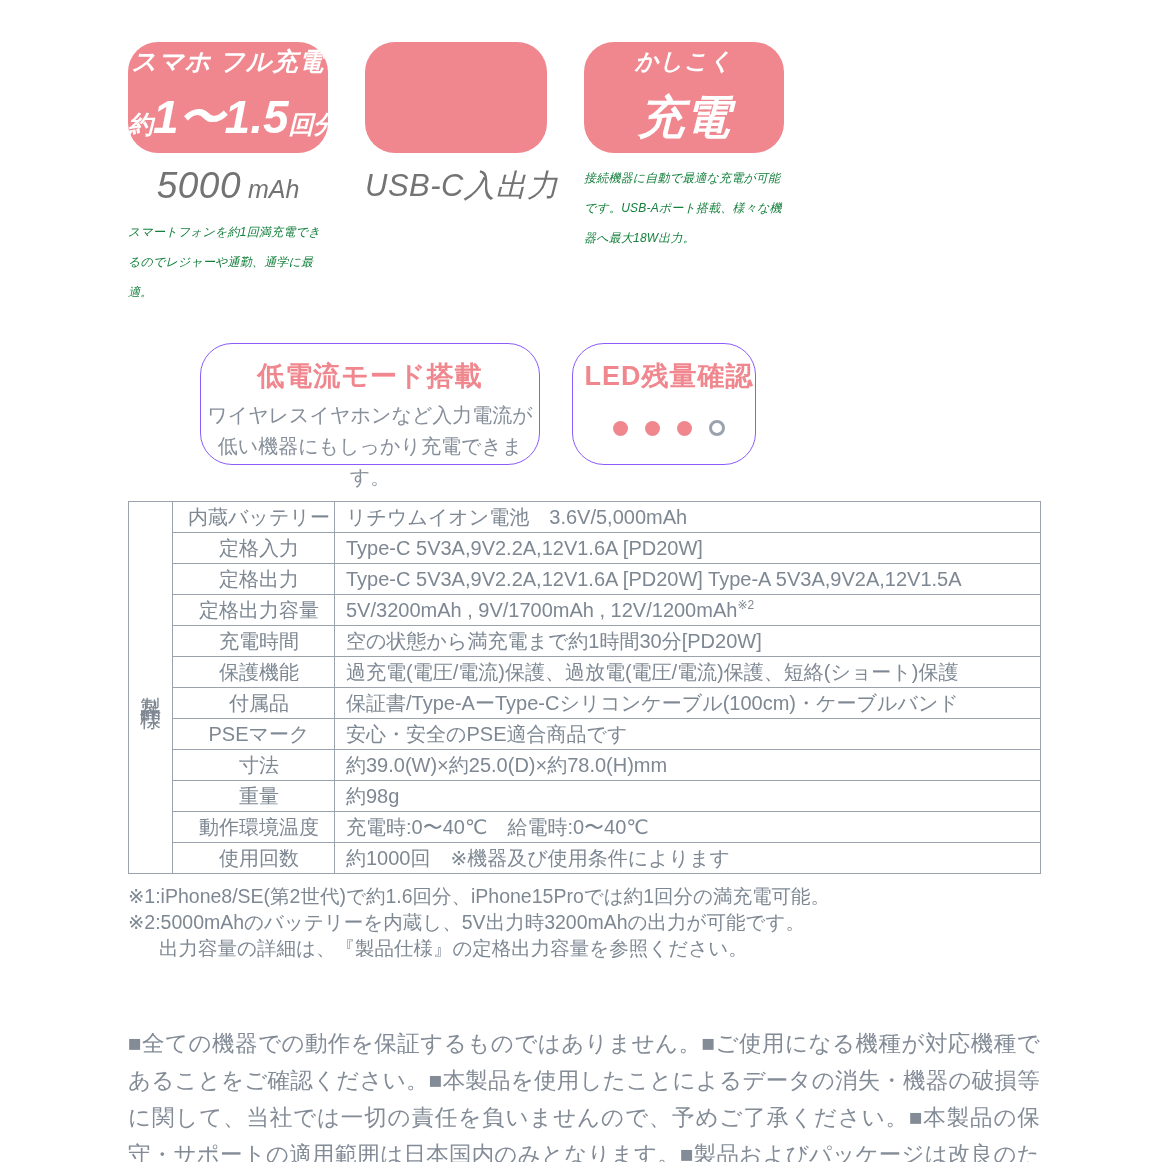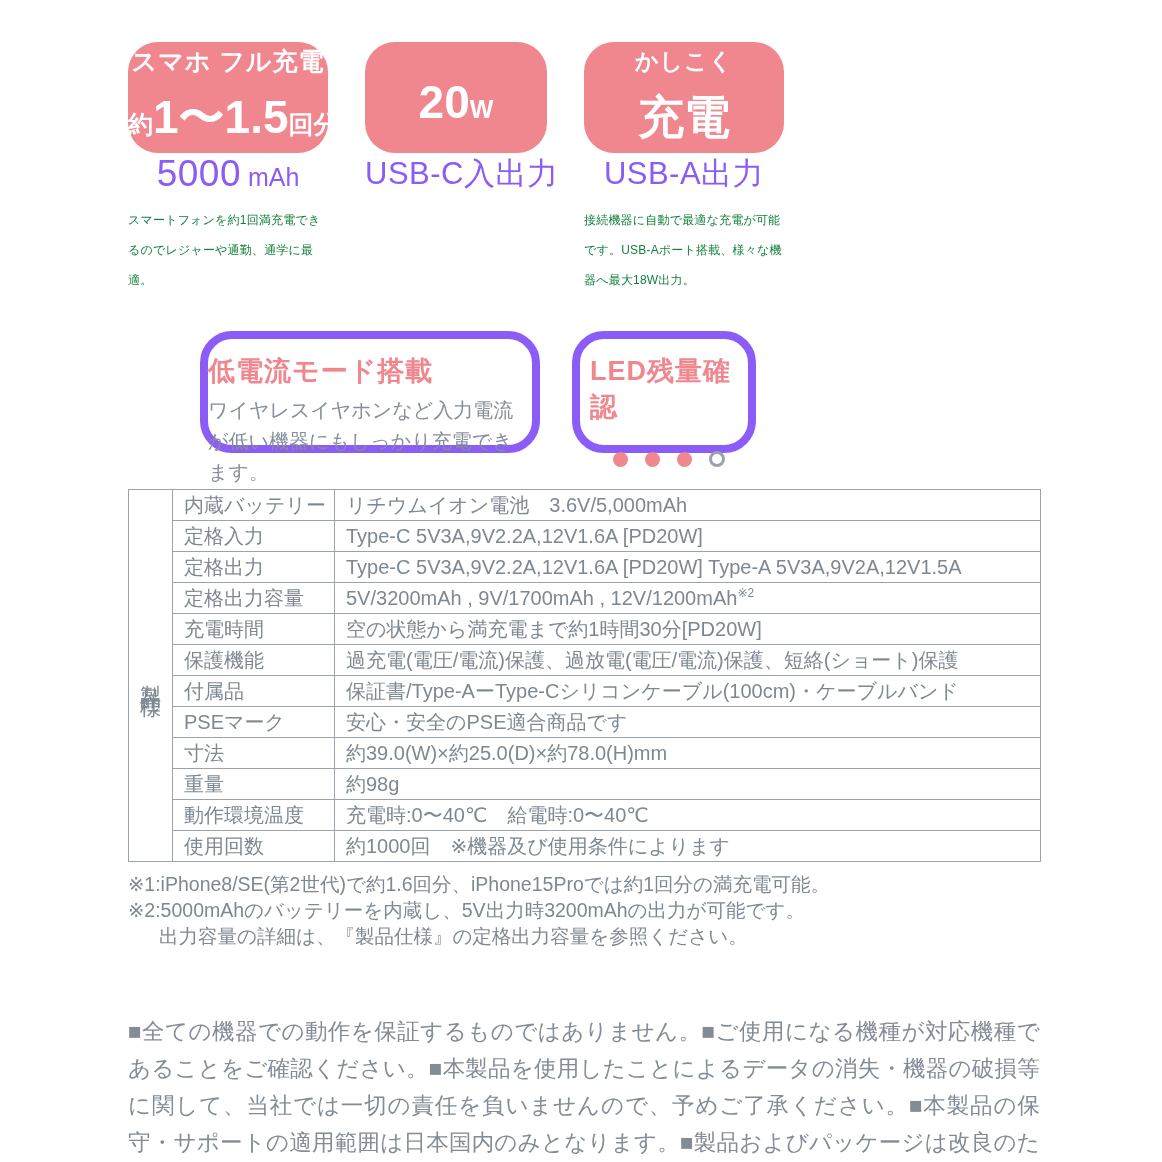--- a/index.html
+++ b/index.html
@@ -7,51 +7,51 @@
   body {
     width: 1162px; height: 1162px;
     font-family: "Liberation Sans", "DejaVu Sans", sans-serif;
     color: #858E99;
     overflow: hidden;
   }
   .page { width: 1162px; height: 1162px; position: relative; padding: 42px 124px 0 128px; }
 
   
   .features { display: flex; gap: 37px; }
-  .feature-col { width: 200px; flex: 0 0 200px; }
+  .feature-col { width: 200px; flex: 0 0 200px; font-style: italic; }
   .feature-col:nth-child(2) { width: 182px; flex-basis: 182px; }
   .feature-col:nth-child(4) { width: 196px; flex-basis: 196px; }
   .badge {
     background: #F0878E; border-radius: 30px; height: 111px;
     color: #ffffff; text-align: center;
     display: flex; flex-direction: column; justify-content: center;
     padding-top: 4px;
   }
   .badge-top { font-size: 25px; font-weight: bold; letter-spacing: 1px; line-height: 30px; }
   .badge-main { line-height: 52px; white-space: nowrap; }
   .b-pre, .b-suf { font-size: 25px; font-weight: bold; }
   .b-big { font-size: 46px; font-weight: bold; letter-spacing: 0px; }
   .b-note { font-size: 14px; font-weight: bold; vertical-align: 26px; }
   .feature-col:nth-child(3) .badge-top { font-size: 23px; }
   .feature-col:nth-child(4) .badge-top { font-size: 23px; line-height: 36px; }
   .feature-col:nth-child(4) .b-big { font-size: 20px; line-height: 36px; }
   .feature-col:nth-child(4) .badge-main { line-height: 36px; }
 
-  .sub { margin-top: 0; text-align: center; color: #8b5cf6; white-space: nowrap; }
+  .sub { margin-top: 12px; text-align: center; color: #737373; white-space: nowrap; }
   .sub-big { font-size: 31px; letter-spacing: 0.5px; }
   .sub-small { font-size: 25px; }
   .feature-col:nth-child(1) .sub-big { font-size: 37px; }
 
   .desc { margin-top: 10px; font-size: 12px; line-height: 30px; color: #15803d; letter-spacing: 0.2px; }
 
   
   .mid { display: flex; margin-top: 36px; }
   .mid-box {
-    border: 8px solid #8b5cf6; border-radius: 32px;
-    text-align: left; height: 122px; padding-top: 14px;
+    border: 1px solid #8b5cf6; border-radius: 32px;
+    text-align: center; height: 122px; padding-top: 14px;
   }
   .mid-title { color: #F0878E; font-size: 27px; font-weight: bold; letter-spacing: 1px; }
   .box-low { width: 340px; margin-left: 72px; }
   .box-led { width: 184px; margin-left: 32px; padding-left: 10px; }
   .box-ports { width: 172px; margin-left: 35px; }
   .mid-body { font-size: 20px; line-height: 31px; color: #858E99; margin-top: 6px; }
 
   .led-dots { margin-top: 26px; display: flex; justify-content: center; align-items: center; gap: 17px; }
   .led-dot { width: 15px; height: 15px; border-radius: 50%; background: #F0878E; }
   .led-dot.off { background: #ffffff; border: 3px solid #9AA3AD; width: 16px; height: 16px; }
@@ -74,21 +74,21 @@
     border-collapse: collapse; margin-top: 36px; width: 913px;
     color: #7E8893; font-size: 20px; table-layout: fixed;
   }
   .spec th, .spec td { border: 1.6px solid #9AA3AD; font-weight: normal; }
   .spec td { height: 31px; padding: 0 0 0 11px; white-space: nowrap; }
   .spec .side {
     width: 44px; text-align: center; vertical-align: middle;
     writing-mode: vertical-rl; text-orientation: upright;
     font-size: 21px; letter-spacing: 4px; padding: 0;
   }
-  .spec .lbl { width: 162px; }
+  .spec .lbl { width: 162px; text-align: center; }
   .spec sup { font-size: 12px; vertical-align: 8px; }
 
   
   .notes { margin-top: 9px; font-size: 19.5px; line-height: 26px; color: #7E8893; }
   .notes p.indent { padding-left: 31px; }
 
   
   .disclaimer {
     margin-top: 64px; width: 912px;
     font-size: 22.5px; line-height: 37px; color: #828B96; letter-spacing: 0.2px;
@@ -107,31 +107,29 @@
         <div class="badge-top">スマホ フル充電</div>
         <div class="badge-main"><span class="b-pre">約</span><span class="b-big">1〜1.5</span><span class="b-suf">回分</span><sup class="b-note">※1</sup></div>
       </div>
       <div class="sub"><span class="sub-big">5000</span><span class="sub-small"> mAh</span></div>
       <p class="desc">スマートフォンを約1回満充電できるのでレジャーや通勤、通学に最適。</p>
     </div>
 
 
     <div class="feature-col">
       <div class="badge">
-        <div class="badge-main"><span class="b-pre"></span><span class="b-big">20</span><span class="b-suf">W</span><sup class="b-note"></sup></div>
       </div>
       <div class="sub"><span class="sub-big">USB-C入出力</span><span class="sub-small"></span></div>
     </div>
 
     <div class="feature-col">
       <div class="badge">
         <div class="badge-top">かしこく</div>
         <div class="badge-main"><span class="b-pre"></span><span class="b-big">充電</span><span class="b-suf"></span><sup class="b-note"></sup></div>
       </div>
-      <div class="sub"><span class="sub-big">USB-A出力</span><span class="sub-small"></span></div>
       <p class="desc">接続機器に自動で最適な充電が可能です。USB-Aポート搭載、様々な機器へ最大18W出力。</p>
     </div>
 
   </section>
 
   <section class="mid">
 
     <div class="mid-box box-low">
       <div class="mid-title">低電流モード搭載</div>
       <p class="mid-body">ワイヤレスイヤホンなど入力電流が低い機器にもしっかり充電できます。</p>

